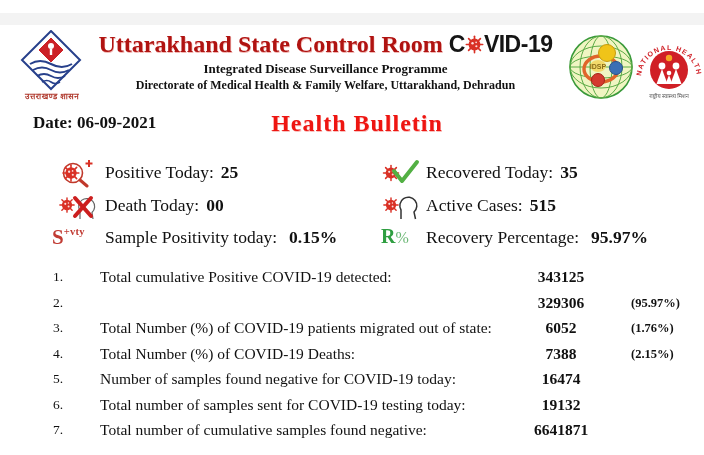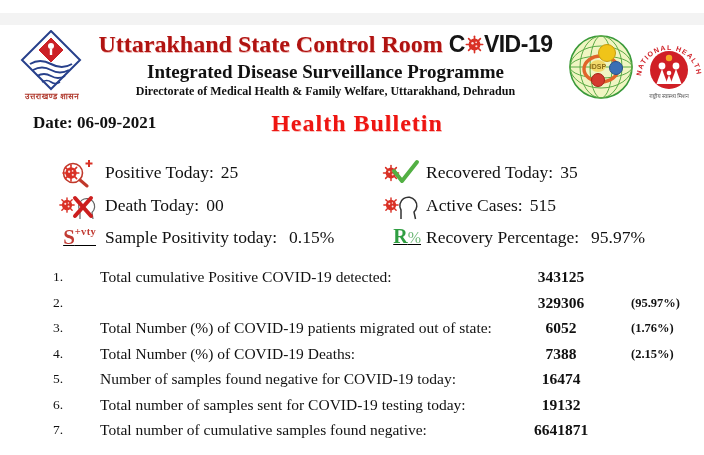--- a/index.html
+++ b/index.html
@@ -9,39 +9,39 @@
 
   
   .gov-logo-wrap { position:absolute; left:16px; top:30px; width:72px; text-align:center; }
   .gov-caption { font-size:8px; color:#b03a2e; letter-spacing:.5px; margin-top:-2px; font-weight:bold; }
   .header-center { position:absolute; left:88px; top:31px; width:475px; text-align:center; }
   .main-title { font-size:24px; font-weight:bold; color:#b01311; white-space:nowrap;
                 text-shadow:0.6px 0.6px 0 #f2b8b4; }
   .covid-mark { color:#151515; font-family:"Liberation Sans", sans-serif; font-weight:bold;
                 font-size:23px; letter-spacing:-0.5px; text-shadow:none; }
   .covid-virus { display:inline-block; vertical-align:-2px; }
-  .subtitle1 { font-size:19px; font-weight:bold; color:#111; margin-top:3px; }
+  .subtitle1 { font-size:13px; font-weight:bold; color:#111; margin-top:3px; }
   .subtitle2 { font-size:12px; font-weight:bold; color:#111; margin-top:1px; }
   .idsp-logo { position:absolute; left:567px; top:33px; }
   .nhm-logo  { position:absolute; left:636px; top:28px; }
 
   
   .date-row { position:absolute; top:110px; left:0; width:704px; height:28px; }
   .date-label { position:absolute; left:33px; top:3px; font-size:17px; font-weight:bold; color:#111; }
   .bulletin-title { position:absolute; left:0; width:704px; text-align:center; top:0;
                     font-size:24px; font-weight:bold; color:#ee1511; letter-spacing:1px;
                     text-shadow:0.6px 0.6px 0 #f8c0bd;padding-left:10px; }
   .time-label { position:absolute; left:553px; top:3px; font-size:17px; font-weight:bold; color:#111; }
 
   
   .stats { position:absolute; top:156px; left:0; width:704px; height:100px; }
   .stat-row { position:absolute; height:32px; }
-  .stat-icon { position:absolute; top:0; width:44px; height:30px; text-align:right;text-decoration:underline; }
+  .stat-icon { position:absolute; top:0; width:44px; height:30px; text-align:left; }
   .stat-text { position:absolute; top:4px; font-size:17.5px; color:#111; white-space:nowrap; }
-  .stat-value { font-weight:normal; margin-left:7px; }
+  .stat-value { font-weight:bold; margin-left:7px; }
   .s-main { font-family:"Liberation Serif",serif; font-weight:bold; font-size:21px; color:#c13b33; }
   .s-sup  { font-family:"Liberation Serif",serif; font-weight:bold; font-size:10.5px; color:#c13b33;
             vertical-align:9px; letter-spacing:.3px; }
   .r-main { font-family:"Liberation Serif",serif; font-weight:bold; font-size:20px; color:#2f9e41; }
   .r-pct  { font-family:"Liberation Serif",serif; font-size:16px; color:#6db877; }
 
   
   .summary { position:absolute; top:266px; left:0; width:704px; }
   .srow { position:relative; height:25.5px; }
   .snum   { position:absolute; left:53px; top:3px; font-size:13.5px; color:#111; }

